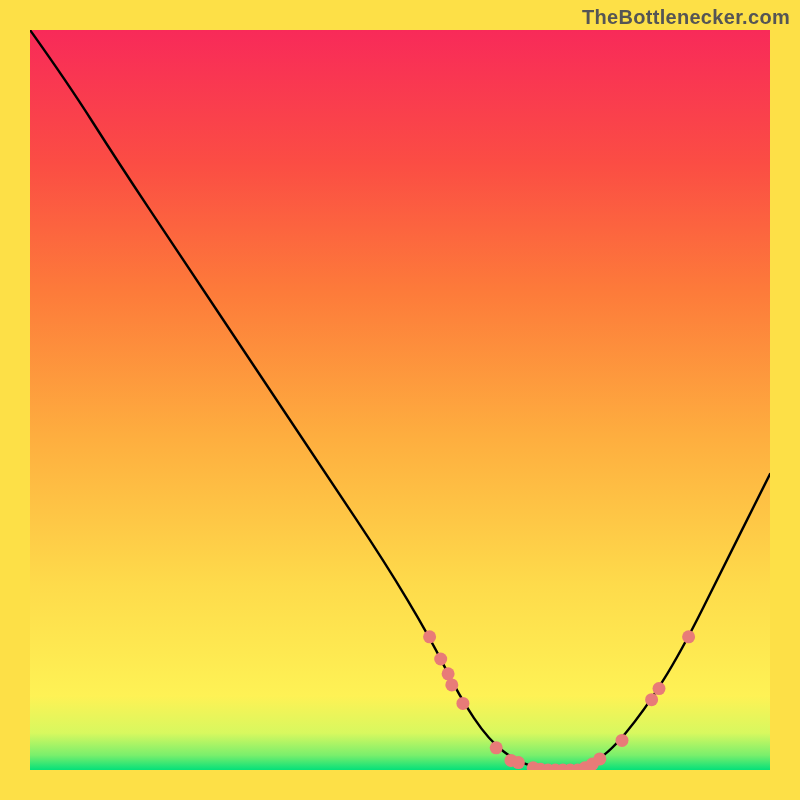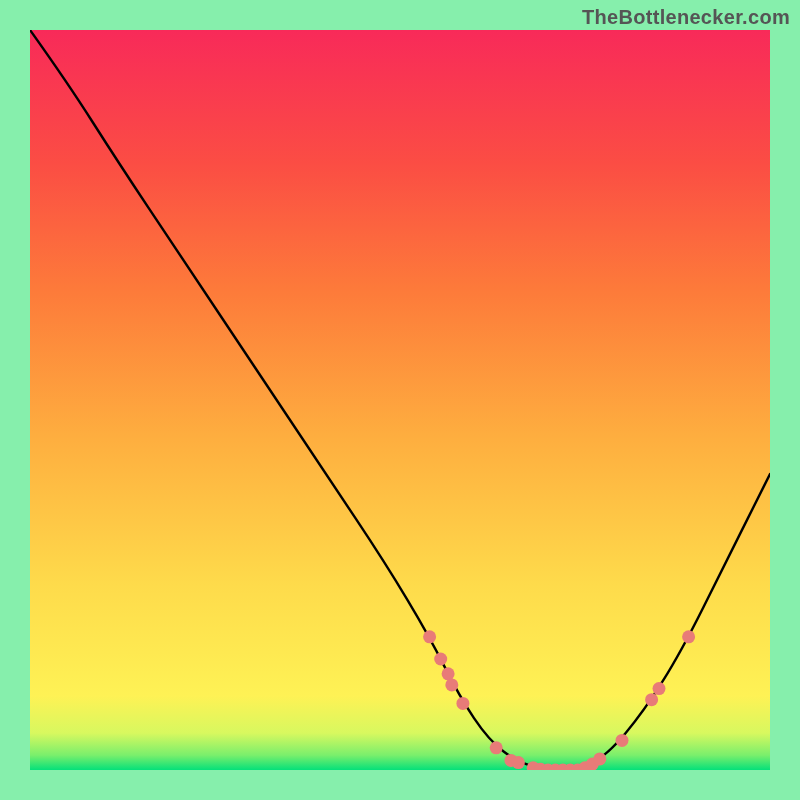--- a/index.html
+++ b/index.html
@@ -10,21 +10,21 @@
     background: #000;
     overflow: hidden;
     font-family: Arial, Helvetica, sans-serif;
   }
   .frame {
     position: absolute;
     left: 0;
     top: 0;
     width: 800px;
     height: 800px;
-    background: #86efac;
+    background: #fde047;
   }
   .plot {
     position: absolute;
     left: 30px;
     top: 30px;
     width: 740px;
     height: 740px;
   }
   .grad {
     position: absolute;

